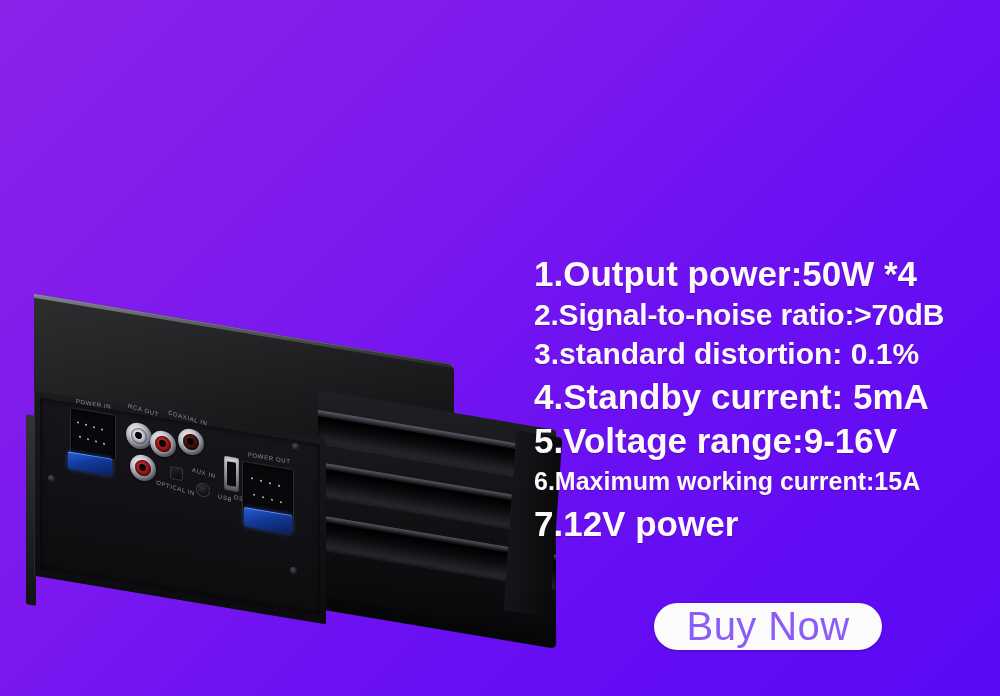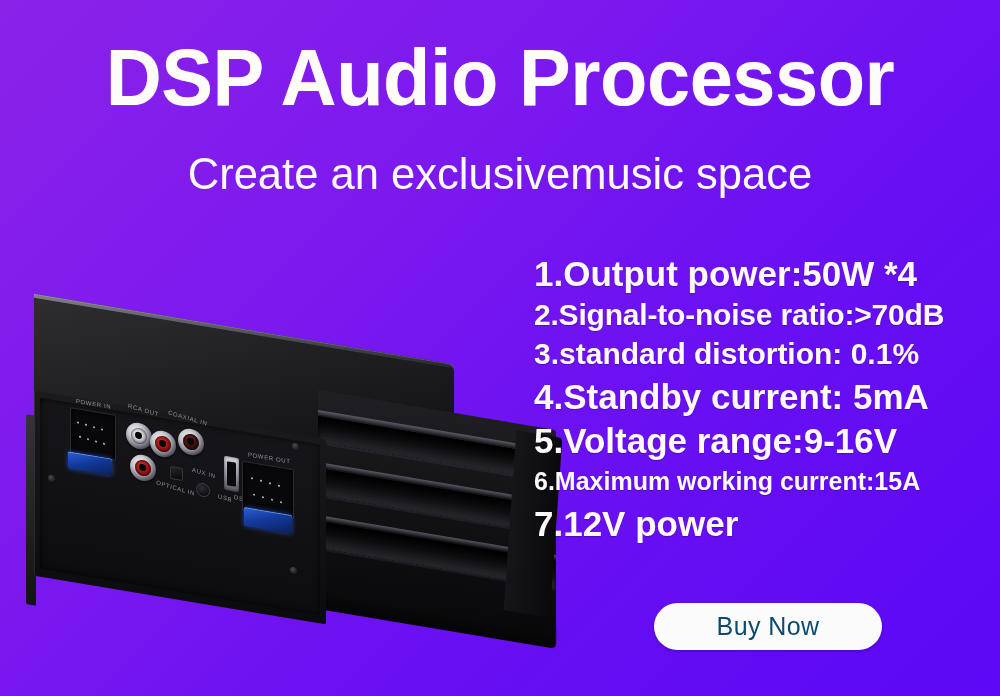--- a/index.html
+++ b/index.html
@@ -66,23 +66,23 @@
   .spec-7{ font-size:35px; }
 
   
   #buy-now-button{
     position:absolute;
     left:654px; top:603px;
     width:228px; height:47px;
     background:#fbfbfb;
     border:none;
     border-radius:24px;
-    color:#0c4a6e;
+    color:#8b5cf6;
     font-family:"Liberation Sans", sans-serif;
-    font-size:25px;
+    font-size:40px;
     letter-spacing:0.4px;
     cursor:pointer;
     box-shadow:0 1px 3px rgba(20,0,60,.35);
     display:flex; align-items:center; justify-content:center;
   }
 
   
   #product-image{
     position:absolute;
     left:18px; top:315px;
@@ -258,24 +258,20 @@
     position:absolute; width:7px; height:7px; border-radius:50%;
     background:radial-gradient(circle at 38% 34%,#4a4a55,#1b1b20 70%,#0a0a0c 100%);
     transform:skewY(9.5deg);
   }
 </style>
 </head>
 <body>
 
 <div id="banner">
 
-  <div id="headline-block">
-    <div id="page-title">DSP Audio Processor</div>
-    <div id="page-subtitle">Create an exclusivemusic space</div>
-  </div>
 
   <div id="product-image">
 
     <div class="dev-base"></div>
     <div class="dev-top"></div>
 
     <div class="dev-sink">
       <div class="ridge ridge-1"></div>
       <div class="fin fin-1"></div>
       <div class="ridge ridge-2"></div>

